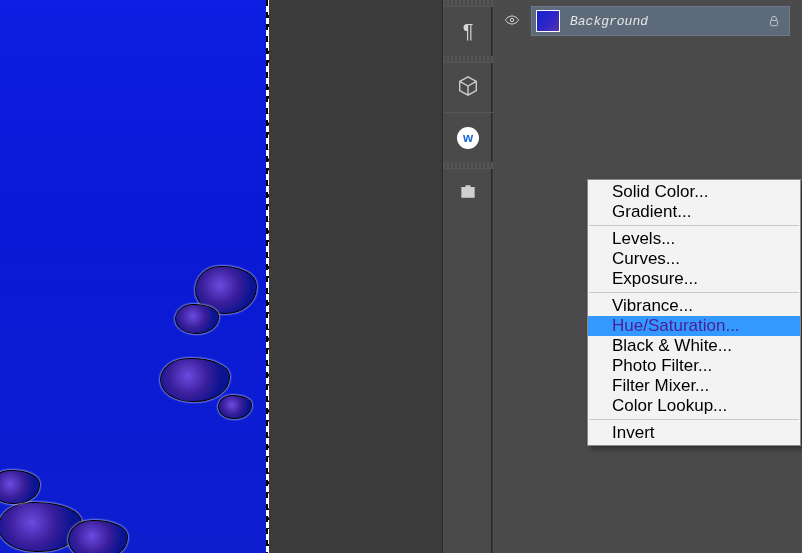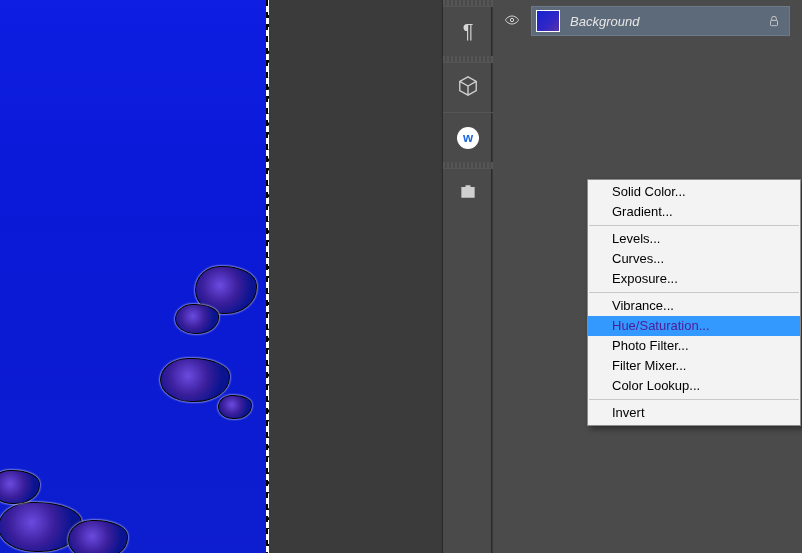--- a/index.html
+++ b/index.html
@@ -104,20 +104,21 @@
   .eye-cell svg{width:16px;height:16px;stroke:#d8d8d8;fill:none;stroke-width:1.5;}
   .layer-row{
     position:absolute;
     left:38px;top:0;
     right:12px;
     height:30px;
     background:#5d6a7a;
     display:flex;align-items:center;
     padding-left:4px;
     border:1px solid #6d788a;
+    font-family:Liberation Mono, monospace;
   }
   .thumb{
     width:24px;height:22px;border:1px solid #fff;
     background: linear-gradient(135deg,#1422d0 0%,#3227c5 60%,#5a33a6 100%);
     margin-right:10px;
   }
   .layer-name{font-style:italic;color:#e6e6e6;}
   .lock{
     margin-left:auto;margin-right:8px;
     width:14px;height:14px;
@@ -130,21 +131,21 @@
     left: 587px; top: 179px;
     width: 214px;
     background: #f3f3f3;
     border: 1px solid #8a8a8a;
     box-shadow: 3px 3px 6px rgba(0,0,0,.4);
     color: #000;
     padding: 2px 0;
   }
   .menu-item{
     height:20px;line-height:20px;padding:0 20px 0 24px;white-space:nowrap;
-    font-size:13px;
+    font-size:17px;
   }
   .menu-item.highlight{
     background:#3399ff;color:#4c1d95;
   }
   .menu-sep{
     height:1px;background:#c8c8c8;margin:3px 1px;
   }
 </style>
 </head>
 <body>
@@ -213,18 +214,19 @@
 <div class="context-menu" id="ctx-menu">
     <div class="menu-item">Solid Color...</div>
     <div class="menu-item">Gradient...</div>
     <div class="menu-sep"></div>
     <div class="menu-item">Levels...</div>
     <div class="menu-item">Curves...</div>
     <div class="menu-item">Exposure...</div>
     <div class="menu-sep"></div>
     <div class="menu-item">Vibrance...</div>
     <div class="menu-item highlight">Hue/Saturation...</div>
+    <div class="menu-item">Black &amp; White...</div>
     <div class="menu-item">Photo Filter...</div>
     <div class="menu-item">Filter Mixer...</div>
     <div class="menu-item">Color Lookup...</div>
     <div class="menu-sep"></div>
     <div class="menu-item">Invert</div>
   </div>
 
 </body></html>

